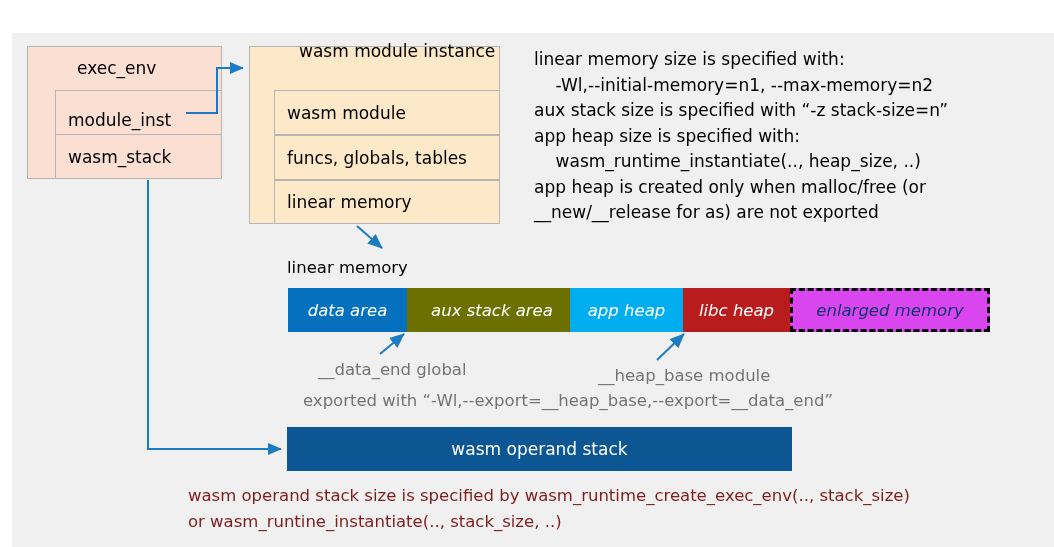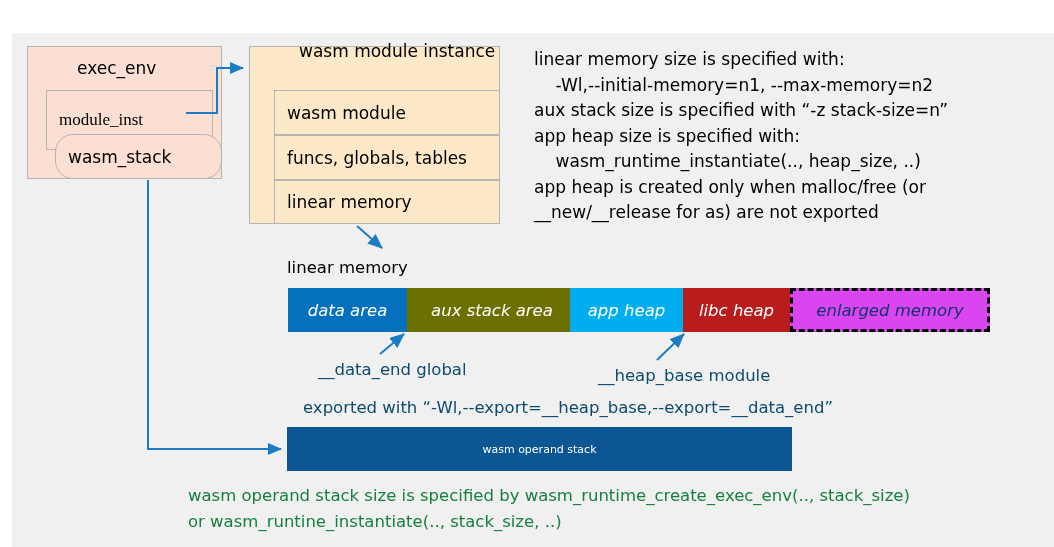--- a/index.html
+++ b/index.html
@@ -109,45 +109,45 @@
   }
   .mem-seg.dashed {
     border: 3px dashed #000000;
     background: #d946ef;
     color: #11356b;
   }
   
   .annot {
     position: absolute;
     font-size: 16.5px;
-    color: #0c4a6e;
+    color: #737373;
     white-space: nowrap;
   }
   
   #operand-stack-box {
     position: absolute;
     left: 287px;
     top: 427px;
     width: 505px;
     height: 44px;
     background: #0d5694;
     display: flex;
     align-items: center;
     justify-content: center;
     color: #ffffff;
-    font-size: 11px;
+    font-size: 17px;
     white-space: nowrap;
   }
   #operand-stack-note {
     position: absolute;
     left: 188px;
     top: 483px;
     font-size: 16.5px;
     line-height: 26px;
-    color: #15803d;
+    color: #7f1d1d;
     white-space: pre;
   }
   svg.overlay {
     position: absolute;
     left: 0;
     top: 0;
     width: 1054px;
     height: 547px;
     pointer-events: none;
   }
@@ -155,22 +155,22 @@
 </head>
 <body>
 
 <div id="canvas">
 
 
   <div id="gray-panel"></div>
 
   <div class="box struct-box pink" style="left:27px; top:46px; width:195px; height:133px;"></div>
   <div class="row-label" style="left:27px; top:46px; width:195px; height:44px; padding-left:12px;">exec_env</div>
-  <div class="struct-row pink" style="left:46px; top:90px; width:167px; height:60px;font-family:Liberation Serif, serif;">module_inst</div>
-  <div class="struct-row pink" style="left:55px; top:134px; width:167px; height:45px;border-radius:18px;">wasm_stack</div>
+  <div class="struct-row pink" style="left:55px; top:90px; width:167px; height:60px;">module_inst</div>
+  <div class="struct-row pink" style="left:55px; top:134px; width:167px; height:45px;">wasm_stack</div>
 
   <div class="box struct-box cream" style="left:249px; top:46px; width:251px; height:178px;"></div>
   <div class="row-label" style="left:249px; top:29px; width:272px; height:44px; padding-left:12px;">wasm module instance</div>
   <div class="struct-row cream" style="left:274px; top:90px; width:226px; height:45px;padding-left:12px;">wasm module</div>
   <div class="struct-row cream" style="left:274px; top:135px; width:226px; height:45px;">funcs, globals, tables</div>
   <div class="struct-row cream" style="left:274px; top:180px; width:226px; height:44px;">linear memory</div>
 
   <div id="notes-block">linear memory size is specified with:
     -Wl,--initial-memory=n1, --max-memory=n2
 aux stack size is specified with “-z stack-size=n”
@@ -184,21 +184,21 @@
   <div id="memory-bar">
     <div class="mem-seg" style="width:119px; background:#0571be;">data area</div>
     <div class="mem-seg" style="width:163px; background:#6b7000;padding-left:7px;">aux stack area</div>
     <div class="mem-seg" style="width:113px; background:#00aeef;">app heap</div>
     <div class="mem-seg" style="width:107px; background:#b91c1c;">libc heap</div>
     <div class="mem-seg dashed" style="width:200px;">enlarged memory</div>
   </div>
 
   <div class="annot" style="left:318px; top:360px;">__data_end global</div>
   <div class="annot" style="left:598px; top:366px;">__heap_base module</div>
-  <div class="annot" style="left:303px; top:391px;margin-top:7px;">exported with “-Wl,--export=__heap_base,--export=__data_end”</div>
+  <div class="annot" style="left:303px; top:391px;">exported with “-Wl,--export=__heap_base,--export=__data_end”</div>
 
   <div id="operand-stack-box">wasm operand stack</div>
   <div id="operand-stack-note">wasm operand stack size is specified by wasm_runtime_create_exec_env(.., stack_size)
 or wasm_runtine_instantiate(.., stack_size, ..)</div>
 
   <svg class="overlay" viewBox="0 0 1054 547">
     <defs>
       <marker id="arrowhead" markerWidth="8" markerHeight="8" refX="6.5" refY="3" orient="auto" markerUnits="strokeWidth">
         <path d="M0,0 L7,3 L0,6 z" fill="#1b7cc4"></path>
       </marker>

